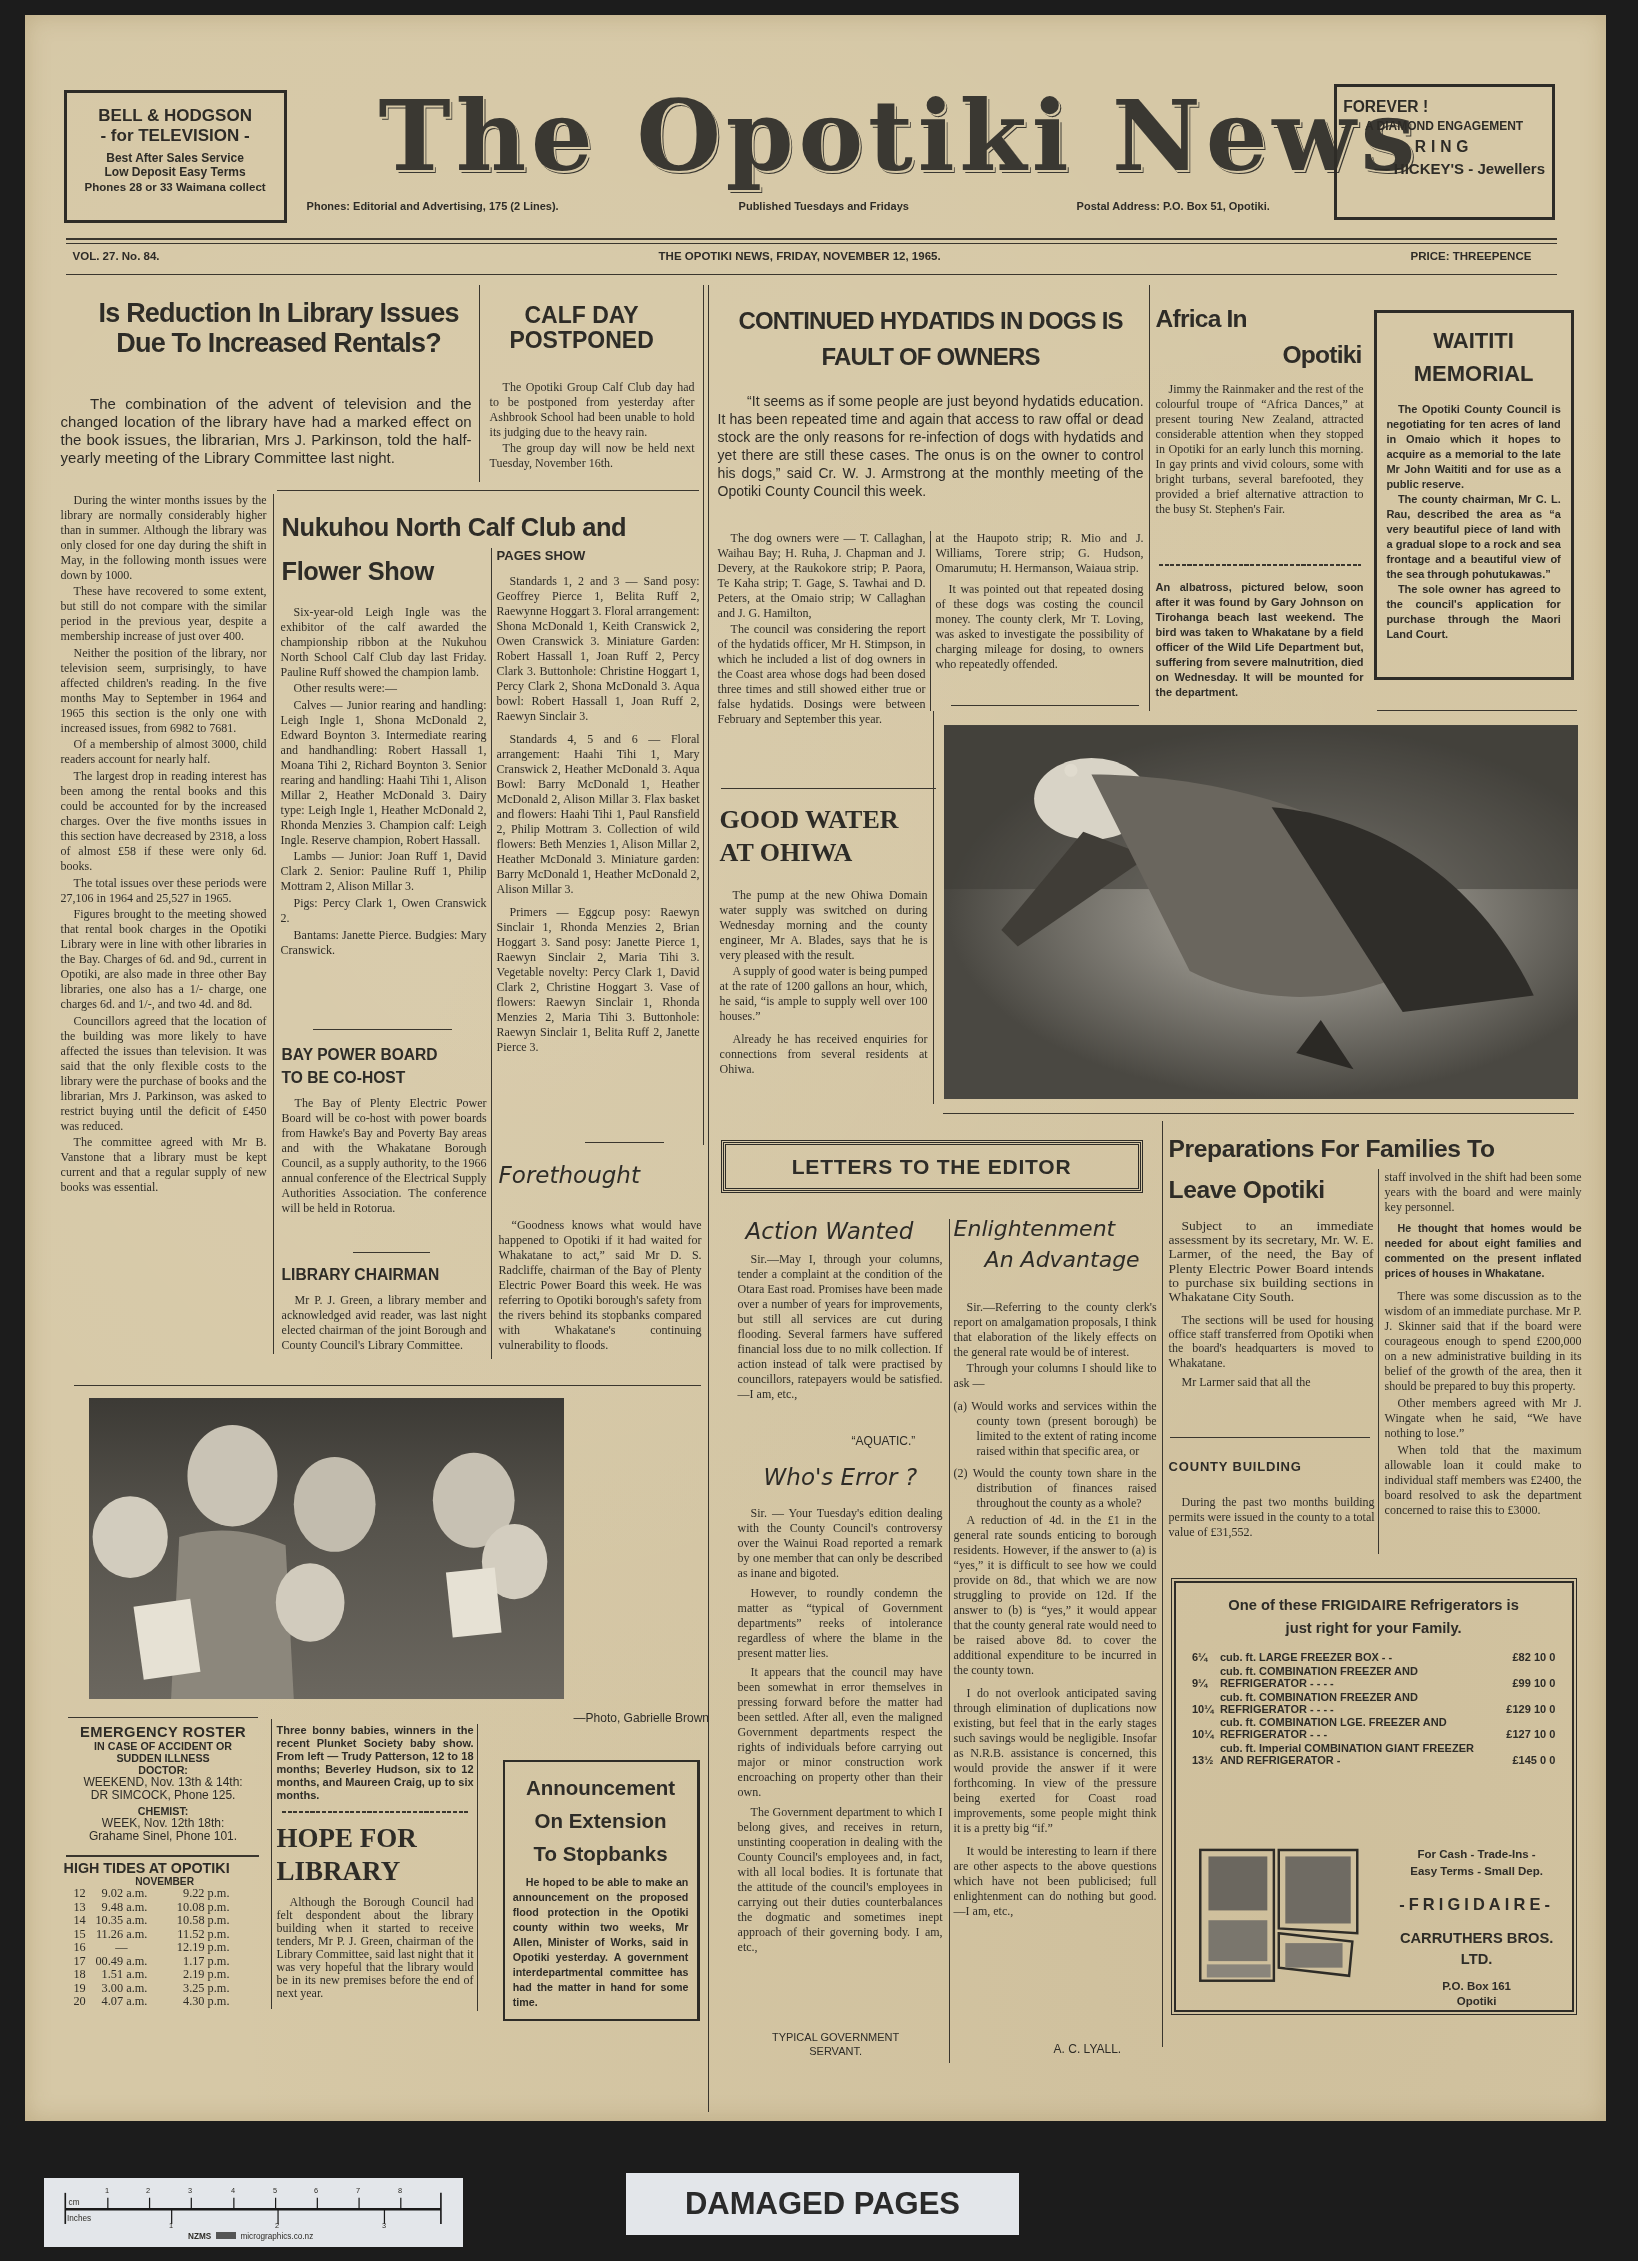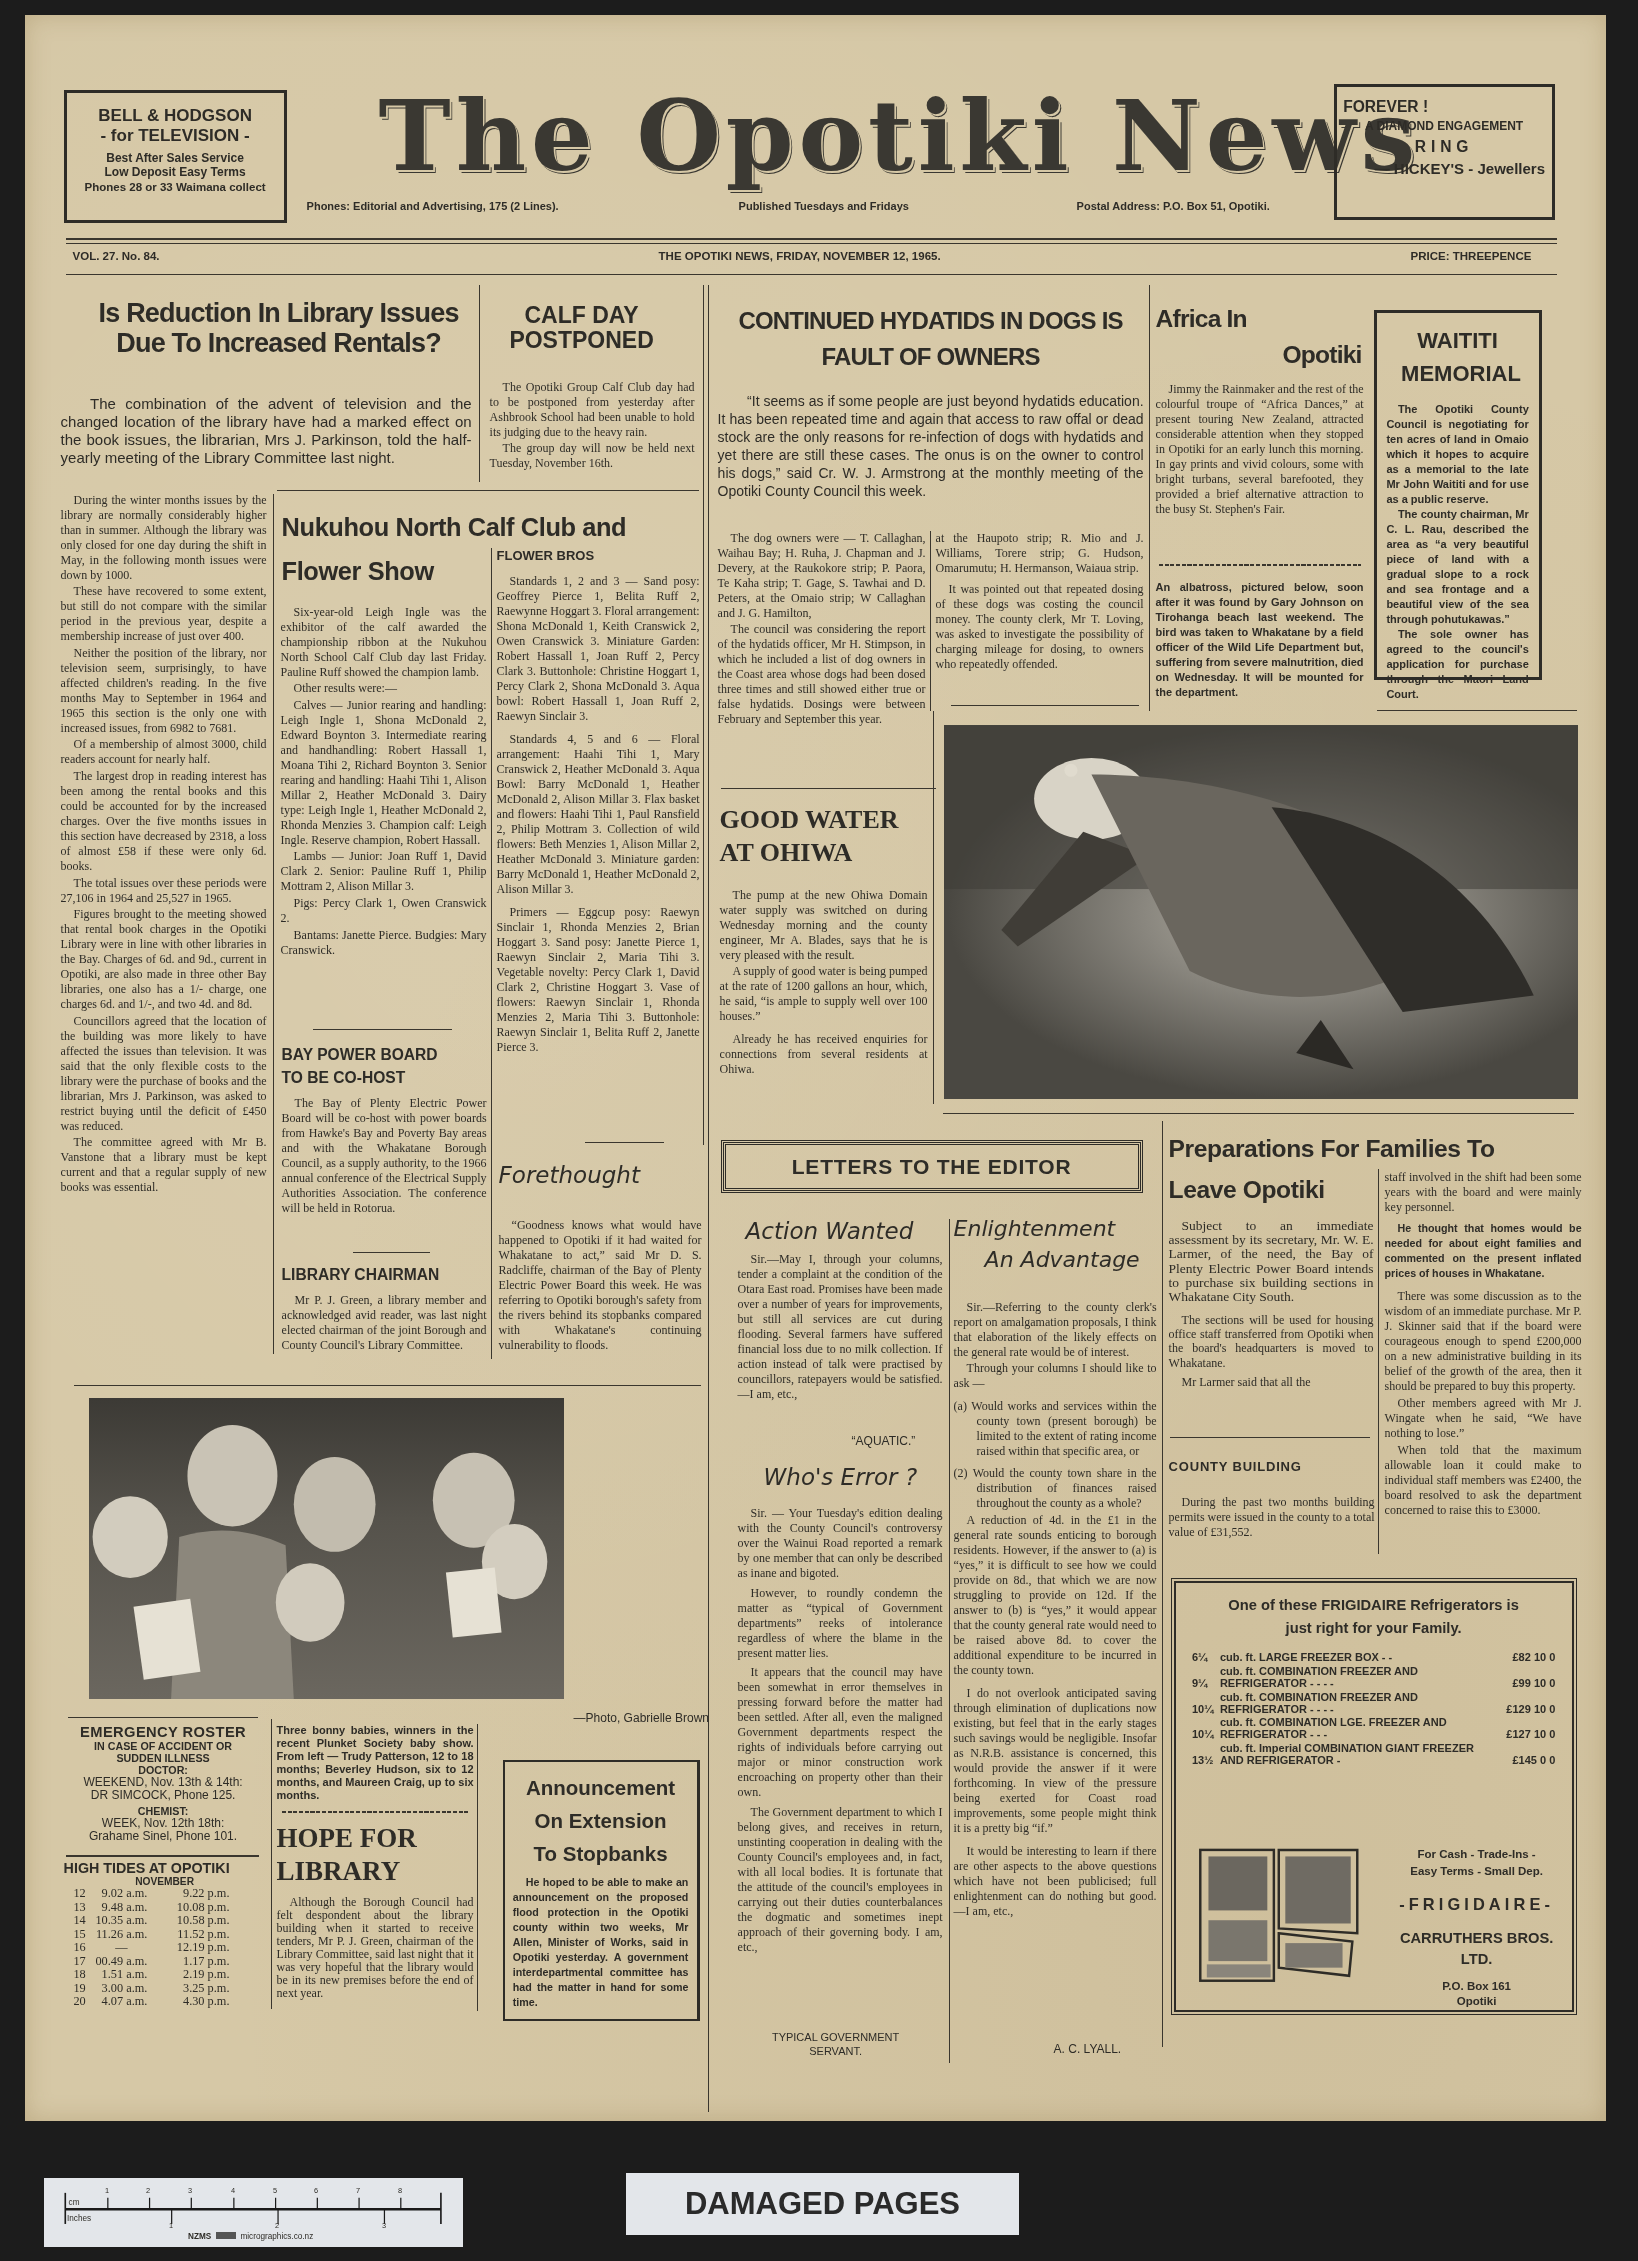--- a/index.html
+++ b/index.html
@@ -96,21 +96,21 @@
   <div class="abs hd" style="left:257px; top:490px; width:410px; font-size:25.4px; line-height:44px; letter-spacing:-0.4px;">Nukuhou North Calf Club and Flower Show</div>
   <div class="abs body" style="left:256px; top:590px; width:206px;">
     <p>Six-year-old Leigh Ingle was the exhibitor of the calf awarded the championship ribbon at the Nukuhou North School Calf Club day last Friday. Pauline Ruff showed the champion lamb.</p>
     <p>Other results were:—</p>
     <p>Calves — Junior rearing and handling: Leigh Ingle 1, Shona McDonald 2, Edward Boynton 3. Intermediate rearing and handhandling: Robert Hassall 1, Moana Tihi 2, Richard Boynton 3. Senior rearing and handling: Haahi Tihi 1, Alison Millar 2, Heather McDonald 3. Dairy type: Leigh Ingle 1, Heather McDonald 2, Rhonda Menzies 3. Champion calf: Leigh Ingle. Reserve champion, Robert Hassall.</p>
     <p>Lambs — Junior: Joan Ruff 1, David Clark 2. Senior: Pauline Ruff 1, Philip Mottram 2, Alison Millar 3.</p>
     <p>Pigs: Percy Clark 1, Owen Cranswick 2.</p>
     <p>Bantams: Janette Pierce. Budgies: Mary Cranswick.</p>
   </div>
   <div class="rule-v" style="left:466px; top:533px; height:811px;"></div>
-  <div class="abs hd" style="left:472px; top:534px; font-size:13px;">FLOWER BROS</div>
+  <div class="abs hd" style="left:472px; top:534px; font-size:13px;">PAGES SHOW</div>
   <div class="abs body" style="left:472px; top:559px; width:203px;">
     <p style="margin-bottom:8.2px;">Standards 1, 2 and 3 — Sand posy: Geoffrey Pierce 1, Belita Ruff 2, Raewynne Hoggart 3. Floral arrangement: Shona McDonald 1, Keith Cranswick 2, Owen Cranswick 3. Miniature Garden: Robert Hassall 1, Joan Ruff 2, Percy Clark 3. Buttonhole: Christine Hoggart 1, Percy Clark 2, Shona McDonald 3. Aqua bowl: Robert Hassall 1, Joan Ruff 2, Raewyn Sinclair 3.</p>
     <p style="margin-bottom:8.2px;">Standards 4, 5 and 6 — Floral arrangement: Haahi Tihi 1, Mary Cranswick 2, Heather McDonald 3. Aqua Bowl: Barry McDonald 1, Heather McDonald 2, Alison Millar 3. Flax basket and flowers: Haahi Tihi 1, Paul Ransfield 2, Philip Mottram 3. Collection of wild flowers: Beth Menzies 1, Alison Millar 2, Heather McDonald 3. Miniature garden: Barry McDonald 1, Heather McDonald 2, Alison Millar 3.</p>
     <p>Primers — Eggcup posy: Raewyn Sinclair 1, Rhonda Menzies 2, Brian Hoggart 3. Sand posy: Janette Pierce 1, Raewyn Sinclair 2, Maria Tihi 3. Vegetable novelty: Percy Clark 1, David Clark 2, Christine Hoggart 3. Vase of flowers: Raewyn Sinclair 1, Rhonda Menzies 2, Maria Tihi 3. Buttonhole: Raewyn Sinclair 1, Belita Ruff 2, Janette Pierce 3.</p>
   </div>
   <div class="rule-h" style="left:288px; top:1014px; width:139px;"></div>
   <div class="rule-h" style="left:560px; top:1127px; width:79px;"></div>
 
   <div class="abs hd" style="left:257px; top:1028px; width:180px; font-size:15.6px; line-height:23px;">BAY POWER BOARD TO BE CO-HOST</div>
   <div class="abs body" style="left:257px; top:1081px; width:205px; text-indent:13px;">The Bay of Plenty Electric Power Board will be co-host with power boards from Hawke's Bay and Poverty Bay areas and with the Whakatane Borough Council, as a supply authority, to the 1966 annual conference of the Electrical Supply Authorities Association. The conference will be held in Rotorua.</div>
@@ -138,21 +138,21 @@
   <div class="rule-h" style="left:926px; top:690px; width:188px;"></div>
   <div class="rule-h" style="left:696px; top:773px; width:215px;"></div>
 
   <div class="rule-v" style="left:1124px; top:270px; height:426px;"></div>
   <div class="abs hd" style="left:1131px; top:290px; font-size:24.6px; letter-spacing:-0.8px;">Africa In</div>
   <div class="abs hd" style="left:1245px; top:326px; width:92px; text-align:right; font-size:24.6px; letter-spacing:-0.8px;">Opotiki</div>
   <div class="abs body" style="left:1131px; top:367px; width:208px; text-indent:13px;">Jimmy the Rainmaker and the rest of the colourful troupe of “Africa Dances,” at present touring New Zealand, attracted considerable attention when they stopped in Opotiki for an early lunch this morning. In gay prints and vivid colours, some with bright turbans, several barefooted, they provided a brief alternative attraction to the busy St. Stephen's Fair.</div>
   <div class="rule-h" style="left:1134px; top:549px; width:202px; height:2.5px; background:repeating-linear-gradient(90deg,#3a362e 0 4.1px, transparent 4.1px 5.7px);"></div>
   <div class="abs sans" style="left:1131px; top:565px; width:208px; font-size:11px; line-height:15px; font-weight:bold; text-align:justify;">An albatross, pictured below, soon after it was found by Gary Johnson on Tirohanga beach last weekend. The bird was taken to Whakatane by a field officer of the Wild Life Department but, suffering from severe malnutrition, died on Wednesday. It will be mounted for the department.</div>
 
-  <div class="abs box" style="left:1349px; top:295px; width:168px; height:370px; padding:11.5px 9.8px;">
+  <div class="abs box" style="left:1349px; top:295px; width:200px; height:370px; padding:11.5px 9.8px;">
     <div class="hd center" style="font-size:22px; line-height:33px; margin:0 14.7px;">WAITITI MEMORIAL</div>
     <div class="sans" style="margin-top:11.5px; font-size:11px; line-height:15px; font-weight:bold; text-align:justify;">
       <p style="text-indent:11.5px;">The Opotiki County Council is negotiating for ten acres of land in Omaio which it hopes to acquire as a memorial to the late Mr John Waititi and for use as a public reserve.</p>
       <p style="text-indent:11.5px;">The county chairman, Mr C. L. Rau, described the area as “a very beautiful piece of land with a gradual slope to a rock and sea frontage and a beautiful view of the sea through pohutukawas.”</p>
       <p style="text-indent:11.5px;">The sole owner has agreed to the council's application for purchase through the Maori Land Court.</p>
     </div>
   </div>
   <div class="rule-h" style="left:1352px; top:695px; width:200px;"></div>
 
   <div class="abs hd-ser" style="left:695px; top:788px; width:205px; font-size:26px; line-height:33px;">GOOD WATER AT OHIWA</div>

